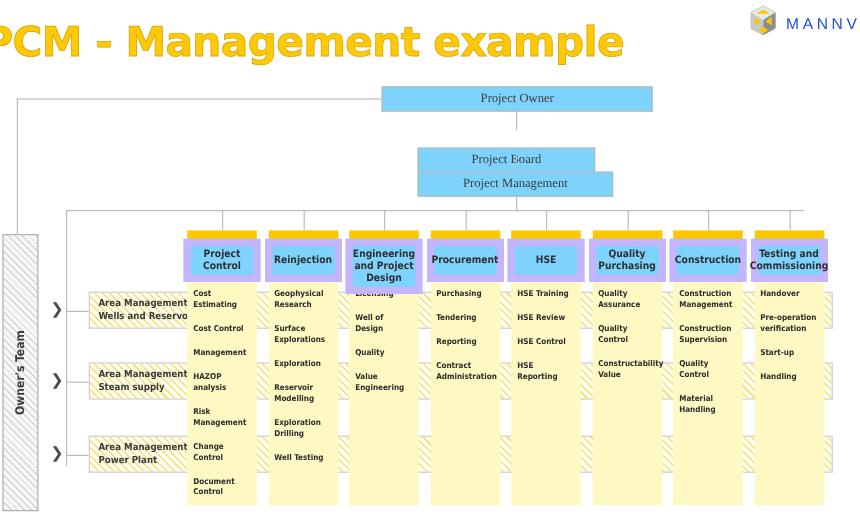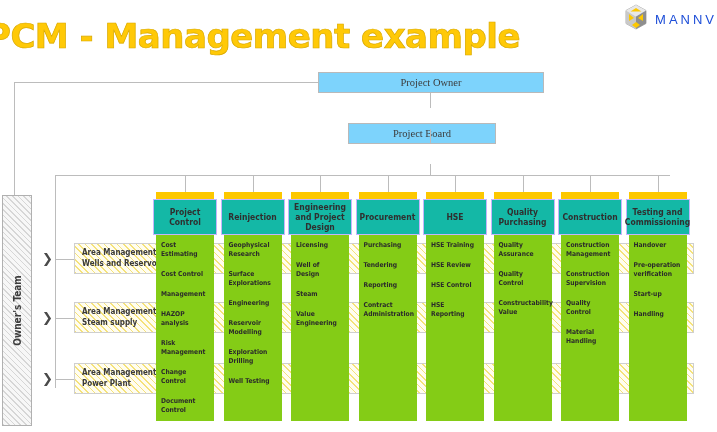--- a/index.html
+++ b/index.html
@@ -141,40 +141,40 @@
     top: 0; left: 3px;
     width: 58px; height: 11px;
     background: #FDC800;
   }
   .col .hdr {
     position: absolute;
     top: 7px; left: 0;
     width: 64px;
     min-height: 36px;
     box-sizing: border-box;
-    background: #14b8a6;
-    border: 1px solid #c4b5fd;
+    background: #7dd3fc;
+    border: 6px solid #c4b5fd;
     display: flex;
     align-items: center;
     justify-content: center;
     text-align: center;
     font-size: 8.5px;
     font-weight: bold;
     color: #2f2f2f;
     line-height: 10px;
     padding: 2px 2px;
     font-family: "DejaVu Sans Condensed", "Liberation Sans", sans-serif;
     z-index: 5;
   }
   .col .body {
     position: absolute;
     top: 43px; left: 3px;
     width: 58px;
     height: 186px;
-    background: #84cc16;
+    background: #fef9c3;
     padding: 6px 5px 0 5px;
     box-sizing: border-box;
     z-index: 4;
   }
   .col .item {
     font-size: 6.7px;
     color: #2b2b2b;
     line-height: 9px;
     margin-bottom: 11px;
     font-family: "DejaVu Sans Condensed", "Liberation Sans", sans-serif;
@@ -205,20 +205,21 @@
         <polygon points="5,10 5,17 10,14" fill="#FDC800"></polygon>
         <polygon points="19,10 19,17 14,14" fill="#FDC800"></polygon>
         <polygon points="12,18 16,21 12,24 8,21" fill="#FDC800"></polygon>
       </svg>
     </span>
     <span id="logo-text">MANNV</span>
   </div>
 
   <div class="topbox" id="box-owner">Project Owner</div>
   <div class="topbox" id="box-board">Project Board</div>
+  <div class="topbox" id="box-mgmt">Project Management</div>
 
   <div class="ln lnv" style="left:430px; top:93px; height:15px;"></div>
 
   <div class="ln lnv" style="left:430px; top:129px; height:14px;"></div>
 
   <div class="ln lnv" style="left:430px; top:164px; height:11px;"></div>
 
   <div class="ln lnh" style="left:14px; top:82px; width:304px;"></div>
   <div class="ln lnv" style="left:14px; top:82px; height:113px;"></div>
 
@@ -266,34 +267,34 @@
           <div class="item">Document Control</div>
         </div>
       </div>
       <div class="vstub" style="left: 252.5px; top: 175px; height: 17px;"></div>
       <div class="col" style="left: 220.5px; top: 192px;">
         <div class="capbar"></div>
         <div class="hdr">Reinjection</div>
         <div class="body">
           <div class="item">Geophysical Research</div>
           <div class="item">Surface Explorations</div>
-          <div class="item">Engineering</div>
+          <div class="item">Exploration</div>
           <div class="item">Reservoir Modelling</div>
           <div class="item">Exploration Drilling</div>
           <div class="item">Well Testing</div>
         </div>
       </div>
       <div class="vstub" style="left: 320px; top: 175px; height: 17px;"></div>
       <div class="col" style="left: 288px; top: 192px;">
         <div class="capbar"></div>
         <div class="hdr">Engineering and Project Design</div>
         <div class="body">
           <div class="item">Licensing</div>
           <div class="item">Well of Design</div>
-          <div class="item">Steam</div>
+          <div class="item">Quality</div>
           <div class="item">Value Engineering</div>
         </div>
       </div>
       <div class="vstub" style="left: 387.5px; top: 175px; height: 17px;"></div>
       <div class="col" style="left: 355.5px; top: 192px;">
         <div class="capbar"></div>
         <div class="hdr">Procurement</div>
         <div class="body">
           <div class="item">Purchasing</div>
           <div class="item">Tendering</div>

